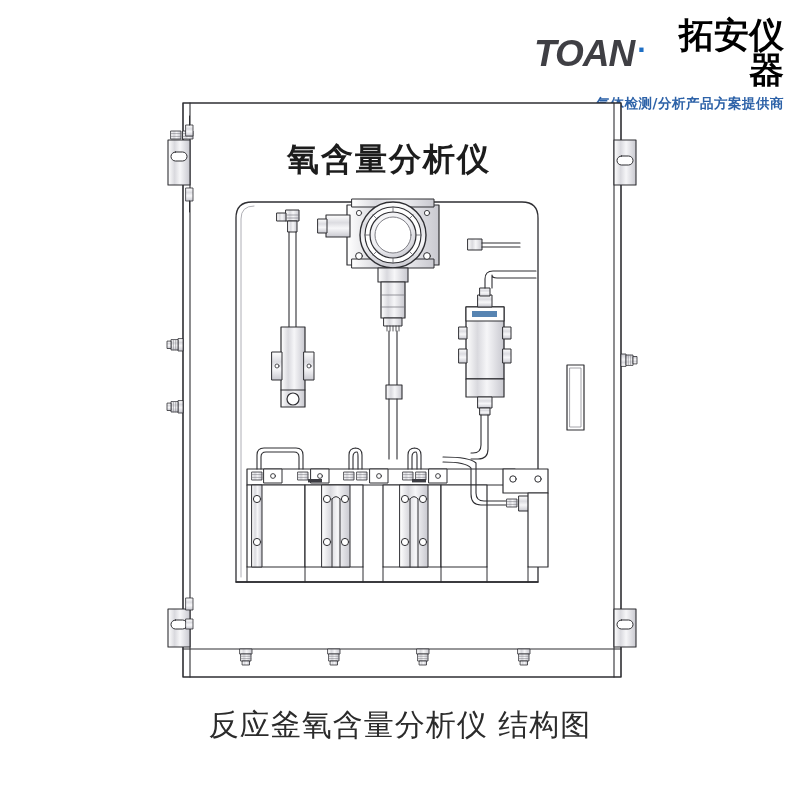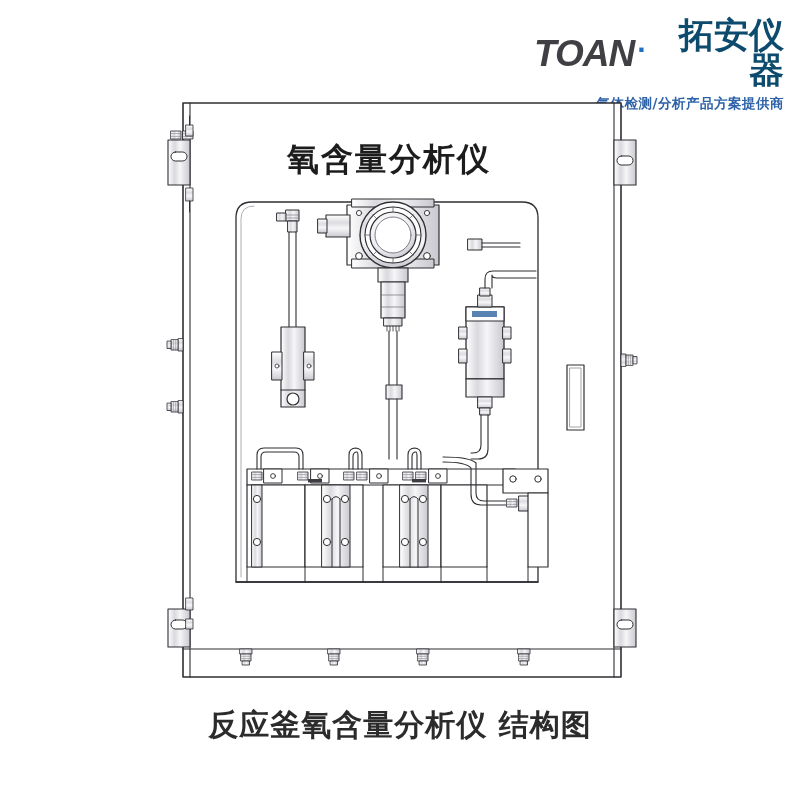--- a/index.html
+++ b/index.html
@@ -15,32 +15,32 @@
   .brand-row{display:flex;justify-content:flex-end;align-items:center;line-height:1;}
   .brand-latin{
     font-size:37px;font-weight:bold;font-style:italic;letter-spacing:-1px;
     color:#3f3f44;font-family:"Liberation Sans",sans-serif;
   }
   .brand-dot{
     font-size:30px;font-weight:bold;color:#1f6fc4;margin:0 2px 0 3px;line-height:1;
     position:relative;top:-3px;
   }
   .brand-cn{
-    font-size:35px;font-weight:bold;color:#0c4a6e;letter-spacing:0px;
+    font-size:35px;font-weight:bold;color:#000000;letter-spacing:0px;
     font-family:"DejaVu Sans",sans-serif;
   }
   .brand-sub{
     margin-top:7px;font-size:13.5px;color:#2d62a8;letter-spacing:0.5px;
     font-family:"DejaVu Sans",sans-serif;font-weight:bold;
   }
 
   
   .caption{
     position:absolute;left:0;top:705px;width:800px;text-align:center;
-    font-size:30px;font-weight:bold;color:#2b2b2b;letter-spacing:1px;
+    font-size:30px;font-weight:normal;color:#2b2b2b;letter-spacing:1px;
     font-family:"DejaVu Sans",sans-serif;
   }
 
   
   #drawing{position:absolute;left:0;top:7px;width:800px;height:800px;}
   #drawing svg{display:block;}
   .ttl{
     font-family:"DejaVu Sans",sans-serif;font-weight:bold;
     font-size:32px;fill:#1c1c1c;letter-spacing:2px;
   }

